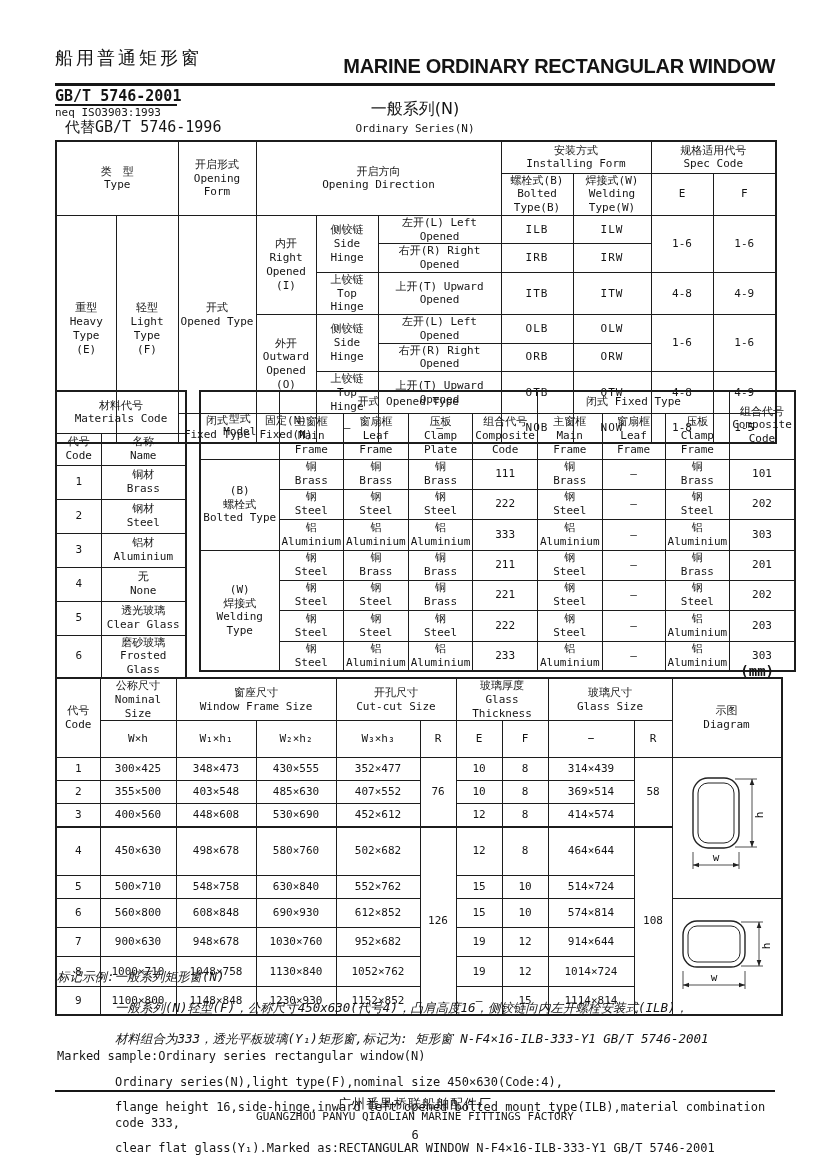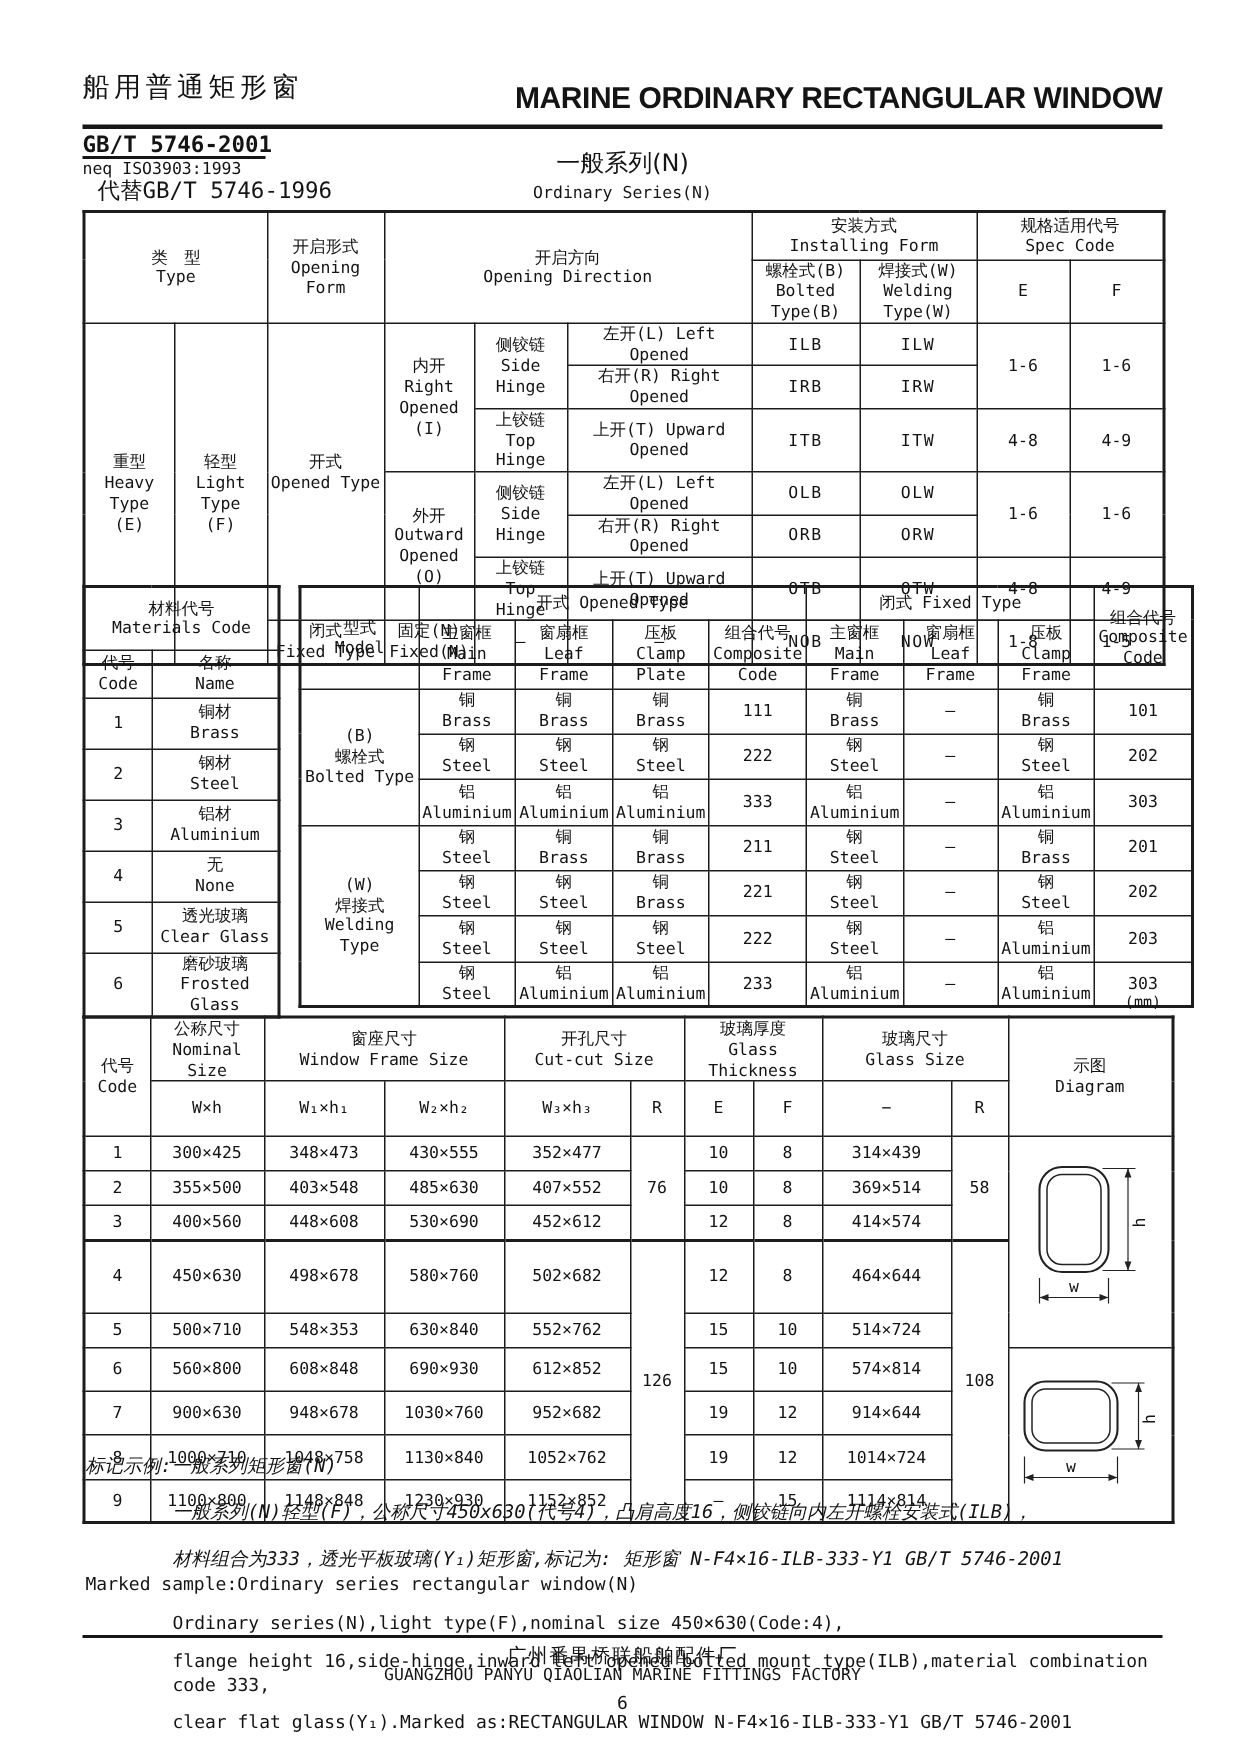--- a/index.html
+++ b/index.html
@@ -24,21 +24,21 @@
   .hd{font-size:11px;}
   .code{font-size:12px;letter-spacing:1px;}
   .num{font-size:11.5px;}
   .dir{text-align:left;padding-left:5px;font-size:11px;}
   .sep td{border-bottom-width:2px;}
   .topthick{border-top-width:2px !important;}
   #t1{left:55px;top:140px;}
   #t2l{left:55px;top:390px;padding-left:36px;}
   #t2r{left:199px;top:390px;}
   #t3{left:55px;top:677px;}
-  #mm-note{right:56px;top:663px;font-size:10px;}
+  #mm-note{right:56px;top:663px;font-size:14px;font-weight:bold;}
   
   #notes{left:57px;top:966px;width:720px;font-size:12px;}
   .nzh{line-height:21px;font-size:12.5px;font-style:italic;}
   .nen{line-height:15.5px;font-size:12px;}
   .ind{padding-left:58px;margin-top:10px;}
   
   #foot-rule{left:55px;top:1090px;width:720px;height:2px;background:#161616;}
   #factory-zh{left:0;top:1095px;width:830px;text-align:center;font-size:13px;font-family:"DejaVu Sans",sans-serif;letter-spacing:1px;}
   #factory-en{left:0;top:1110px;width:830px;text-align:center;font-size:11px;}
   #page-num{left:0;top:1128px;width:830px;text-align:center;font-size:12px;}
@@ -477,21 +477,21 @@
       <td class="num">502×682</td>
       <td class="num topthick" rowspan="6">126</td>
       <td class="num">12</td>
       <td class="num">8</td>
       <td class="num">464×644</td>
       <td class="num topthick" rowspan="6">108</td>
     </tr>
     <tr style="height:23px">
       <td class="num">5</td>
       <td class="num">500×710</td>
-      <td class="num">548×353</td>
+      <td class="num">548×758</td>
       <td class="num">630×840</td>
       <td class="num">552×762</td>
       <td class="num">15</td>
       <td class="num">10</td>
       <td class="num">514×724</td>
     </tr>
     <tr style="height:23px">
       <td class="num">6</td>
       <td class="num">560×800</td>
       <td class="num">608×848</td>

